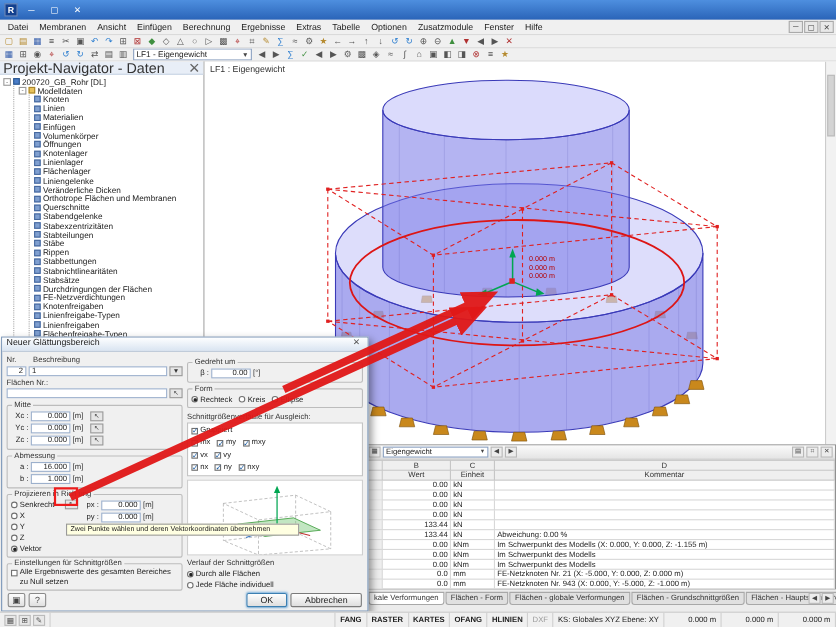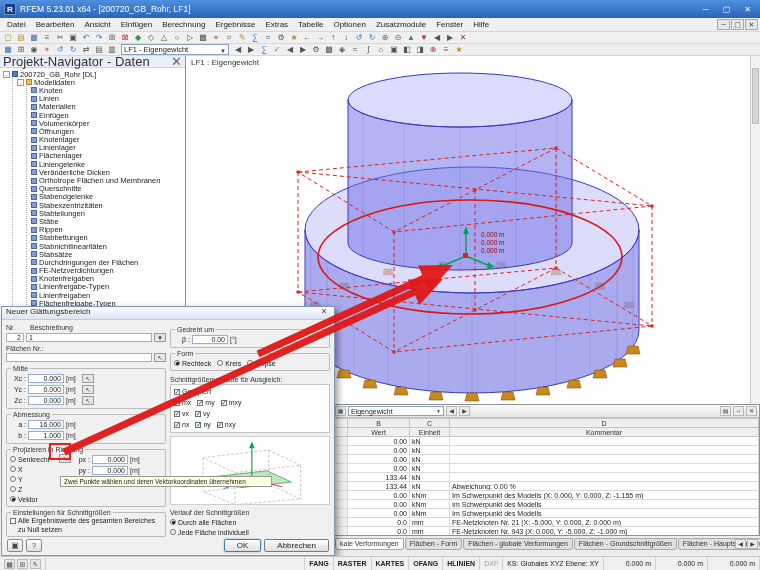--- a/index.html
+++ b/index.html
@@ -102,30 +102,29 @@
 .stoggle{color:#9a9a9a}
 .stoggle.active{color:#222;font-weight:bold}
 .scoord{width:52px;justify-content:flex-end}
 #overlay{position:absolute;left:0;top:0;z-index:60;pointer-events:none}
 </style>
 </head>
 <body>
 
 <div id="titlebar">
   <span class="appicon">R</span>
-  <span class="ttext">RFEM 5.23.01 x64 - [200720_GB_Rohr, LF1]</span>
   <span class="wbtn">─</span>
   <span class="wbtn">▢</span>
   <span class="wbtn">✕</span>
 </div>
 
 <div id="menubar">
   <div class="mrow">
       <span class="menu-item">Datei</span>
-      <span class="menu-item">Bearbeiten</span>
+      <span class="menu-item">Membranen</span>
       <span class="menu-item">Ansicht</span>
       <span class="menu-item">Einfügen</span>
       <span class="menu-item">Berechnung</span>
       <span class="menu-item">Ergebnisse</span>
       <span class="menu-item">Extras</span>
       <span class="menu-item">Tabelle</span>
       <span class="menu-item">Optionen</span>
       <span class="menu-item">Zusatzmodule</span>
       <span class="menu-item">Fenster</span>
       <span class="menu-item">Hilfe</span>

